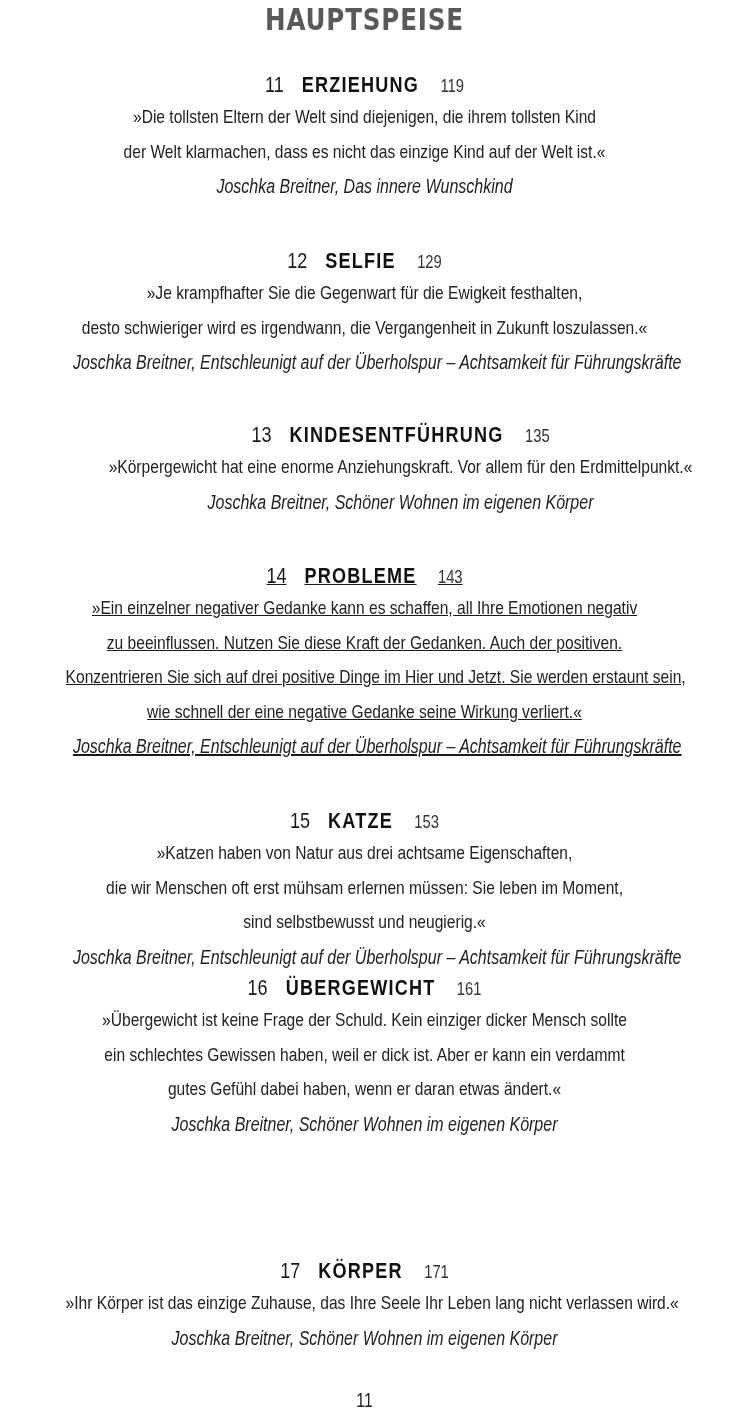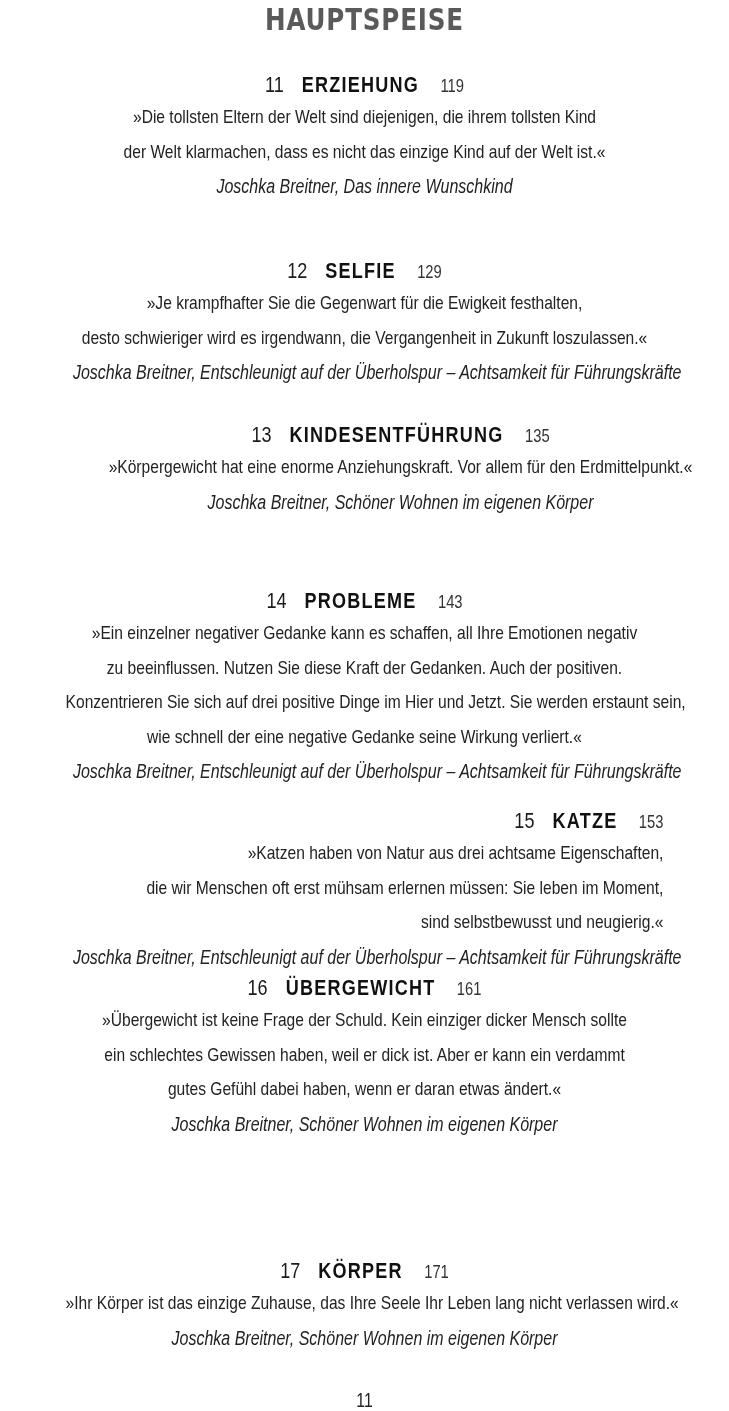--- a/index.html
+++ b/index.html
@@ -96,49 +96,49 @@
 
 <div class="entry" style="top:70px;">
   <div class="entry-heading">
     <span class="entry-number">11</span><span class="entry-title">ERZIEHUNG</span><span class="entry-page">119</span>
   </div>
   <div class="quote-line">»Die tollsten Eltern der Welt sind diejenigen, die ihrem tollsten Kind</div>
   <div class="quote-line">der Welt klarmachen, dass es nicht das einzige Kind auf der Welt ist.«</div>
   <div class="source">Joschka Breitner, Das innere Wunschkind</div>
 </div>
 
-<div class="entry" style="top:256px;">
+<div class="entry" style="top:246px;">
   <div class="entry-heading">
     <span class="entry-number">12</span><span class="entry-title">SELFIE</span><span class="entry-page">129</span>
   </div>
   <div class="quote-line">»Je krampfhafter Sie die Gegenwart für die Ewigkeit festhalten,</div>
   <div class="quote-line">desto schwieriger wird es irgendwann, die Vergangenheit in Zukunft loszulassen.«</div>
   <div class="source">Joschka Breitner, Entschleunigt auf der Überholspur – Achtsamkeit für Führungskräfte</div>
 </div>
 
 <div class="entry" style="top:420px;margin-left:36px;">
   <div class="entry-heading">
     <span class="entry-number">13</span><span class="entry-title">KINDESENTFÜHRUNG</span><span class="entry-page">135</span>
   </div>
   <div class="quote-line">»Körpergewicht hat eine enorme Anziehungskraft. Vor allem für den Erdmittelpunkt.«</div>
   <div class="source">Joschka Breitner, Schöner Wohnen im eigenen Körper</div>
 </div>
 
-<div class="entry" style="top:586px;">
+<div class="entry" style="top:561px;text-decoration:underline;">
   <div class="entry-heading">
     <span class="entry-number">14</span><span class="entry-title">PROBLEME</span><span class="entry-page">143</span>
   </div>
   <div class="quote-line">»Ein einzelner negativer Gedanke kann es schaffen, all Ihre Emotionen negativ</div>
   <div class="quote-line">zu beeinflussen. Nutzen Sie diese Kraft der Gedanken. Auch der positiven.</div>
   <div class="quote-line">Konzentrieren Sie sich auf drei positive Dinge im Hier und Jetzt. Sie werden erstaunt sein,</div>
   <div class="quote-line">wie schnell der eine negative Gedanke seine Wirkung verliert.«</div>
   <div class="source">Joschka Breitner, Entschleunigt auf der Überholspur – Achtsamkeit für Führungskräfte</div>
 </div>
 
-<div class="entry" style="top:806px;text-align:right;">
+<div class="entry" style="top:806px;">
   <div class="entry-heading">
     <span class="entry-number">15</span><span class="entry-title">KATZE</span><span class="entry-page">153</span>
   </div>
   <div class="quote-line">»Katzen haben von Natur aus drei achtsame Eigenschaften,</div>
   <div class="quote-line">die wir Menschen oft erst mühsam erlernen müssen: Sie leben im Moment,</div>
   <div class="quote-line">sind selbstbewusst und neugierig.«</div>
   <div class="source">Joschka Breitner, Entschleunigt auf der Überholspur – Achtsamkeit für Führungskräfte</div>
 </div>
 
 <div class="entry" style="top:973px;">

